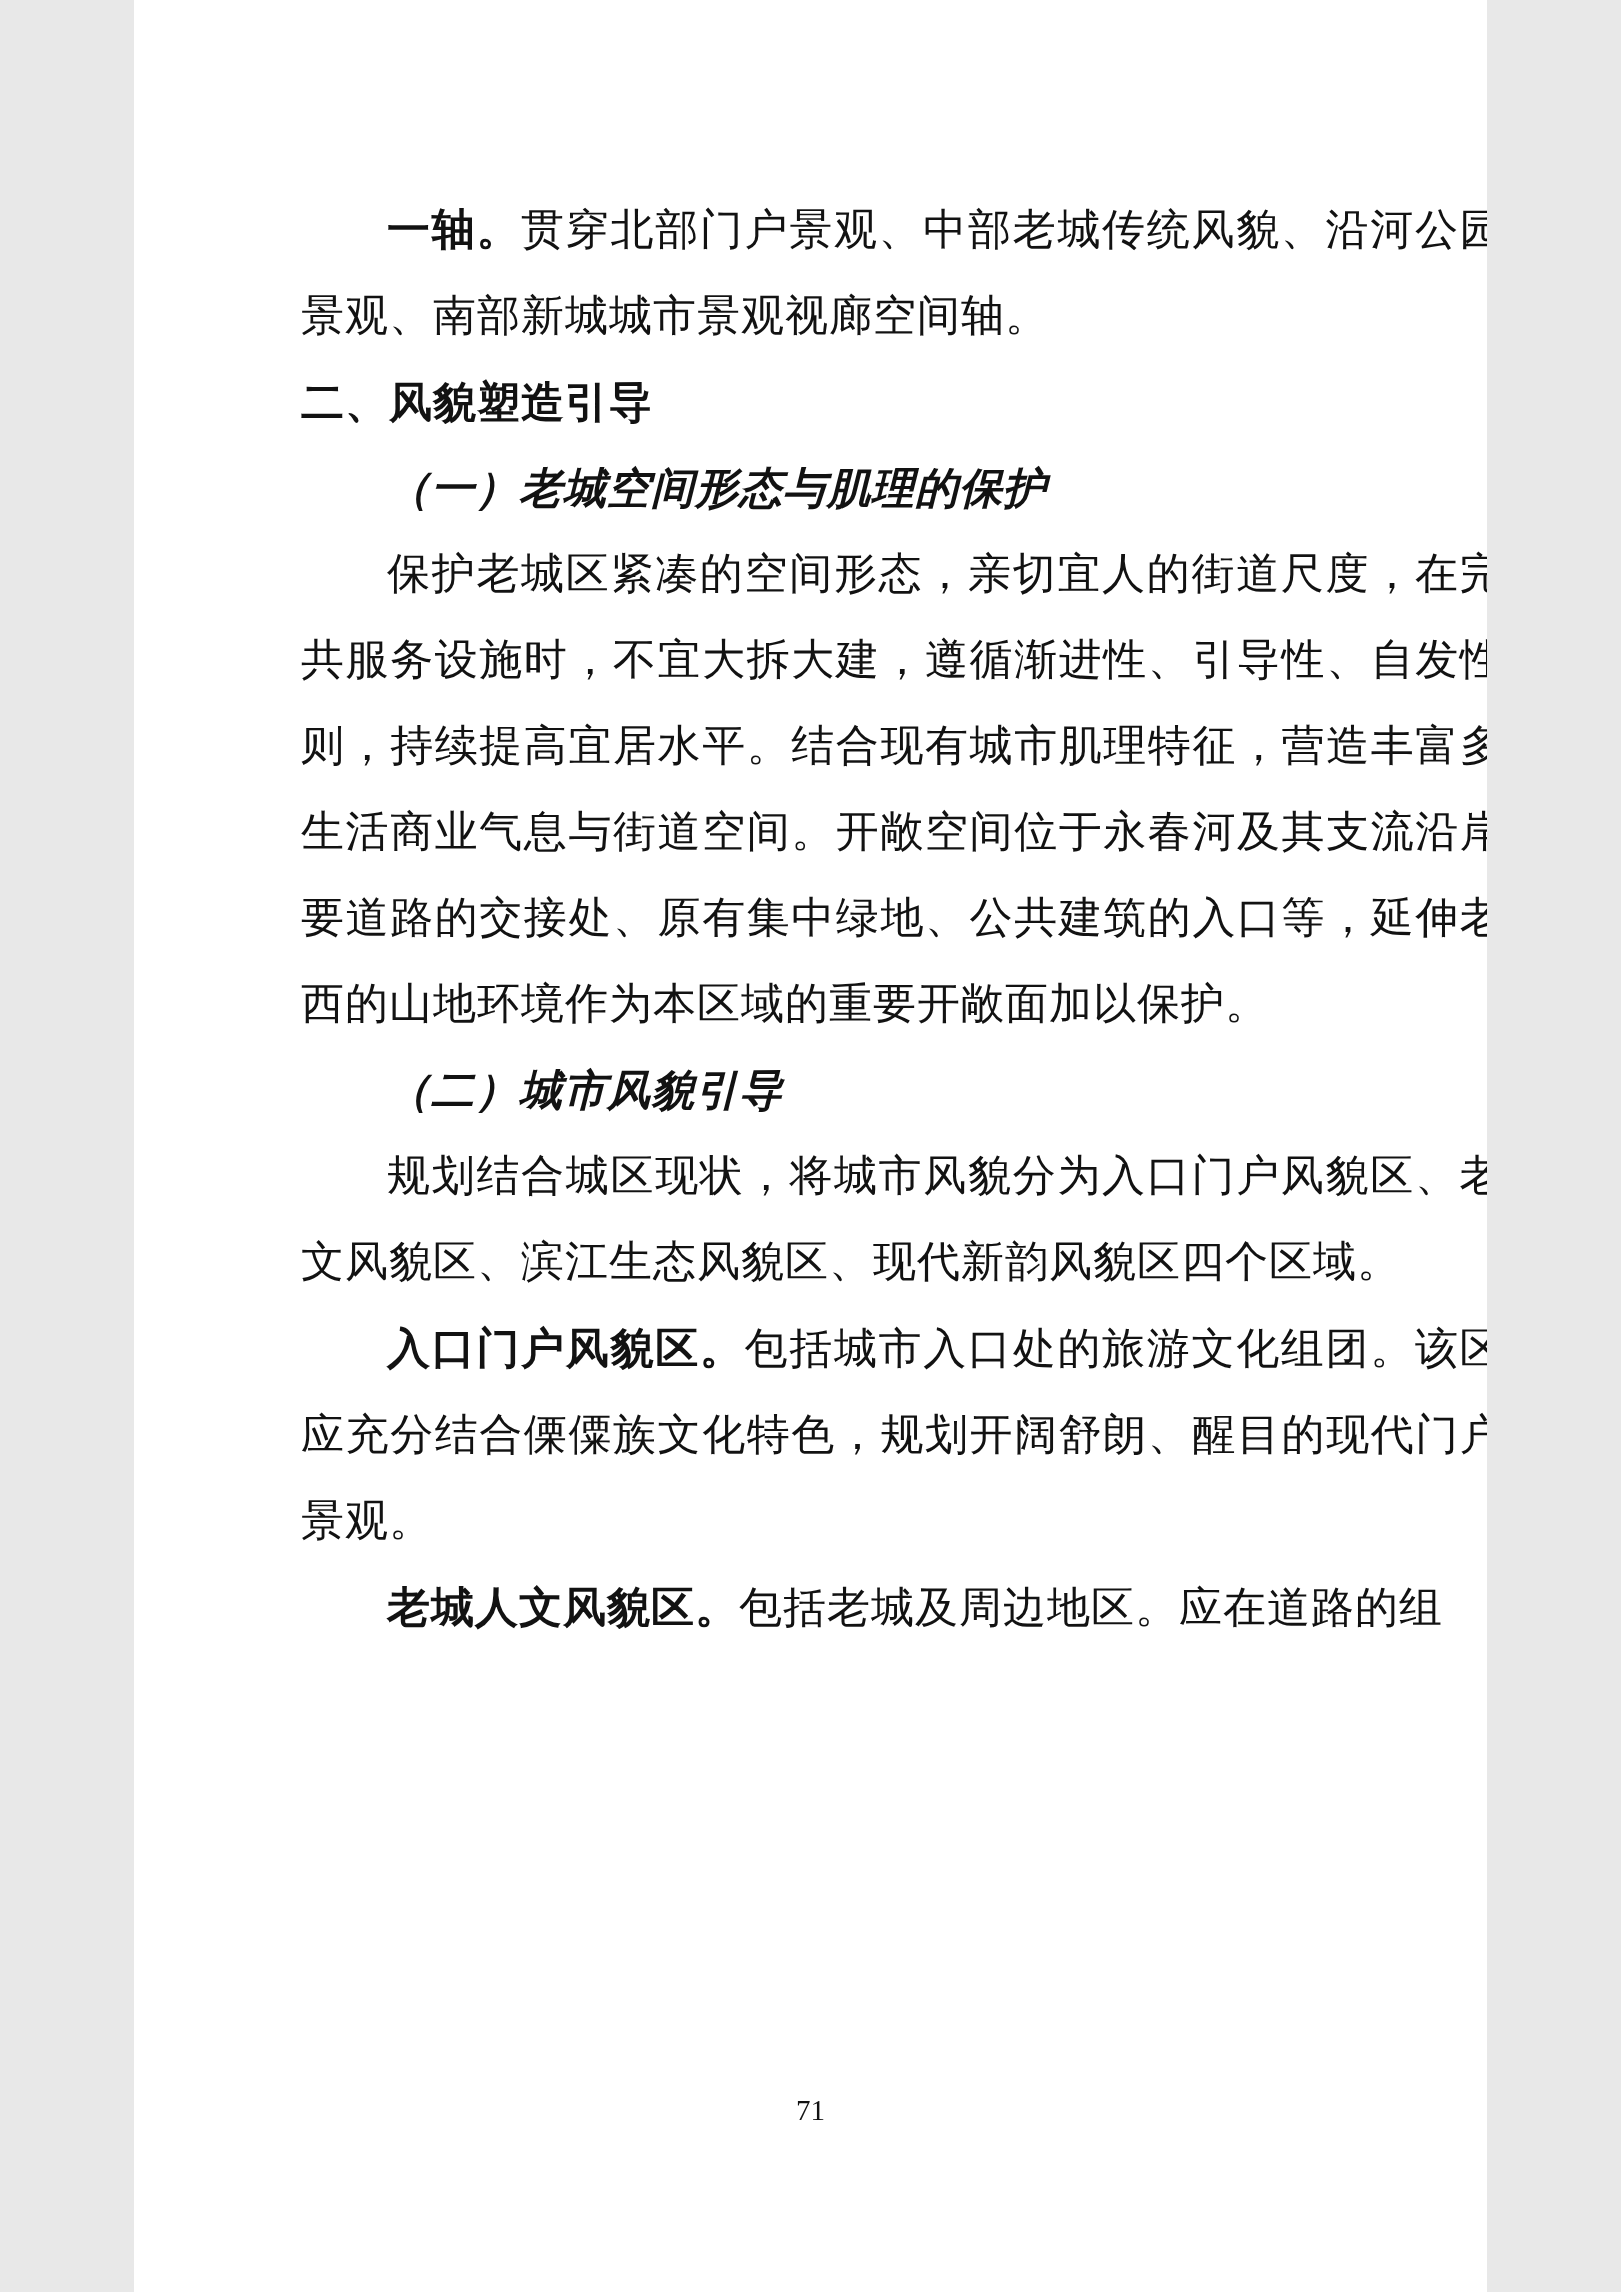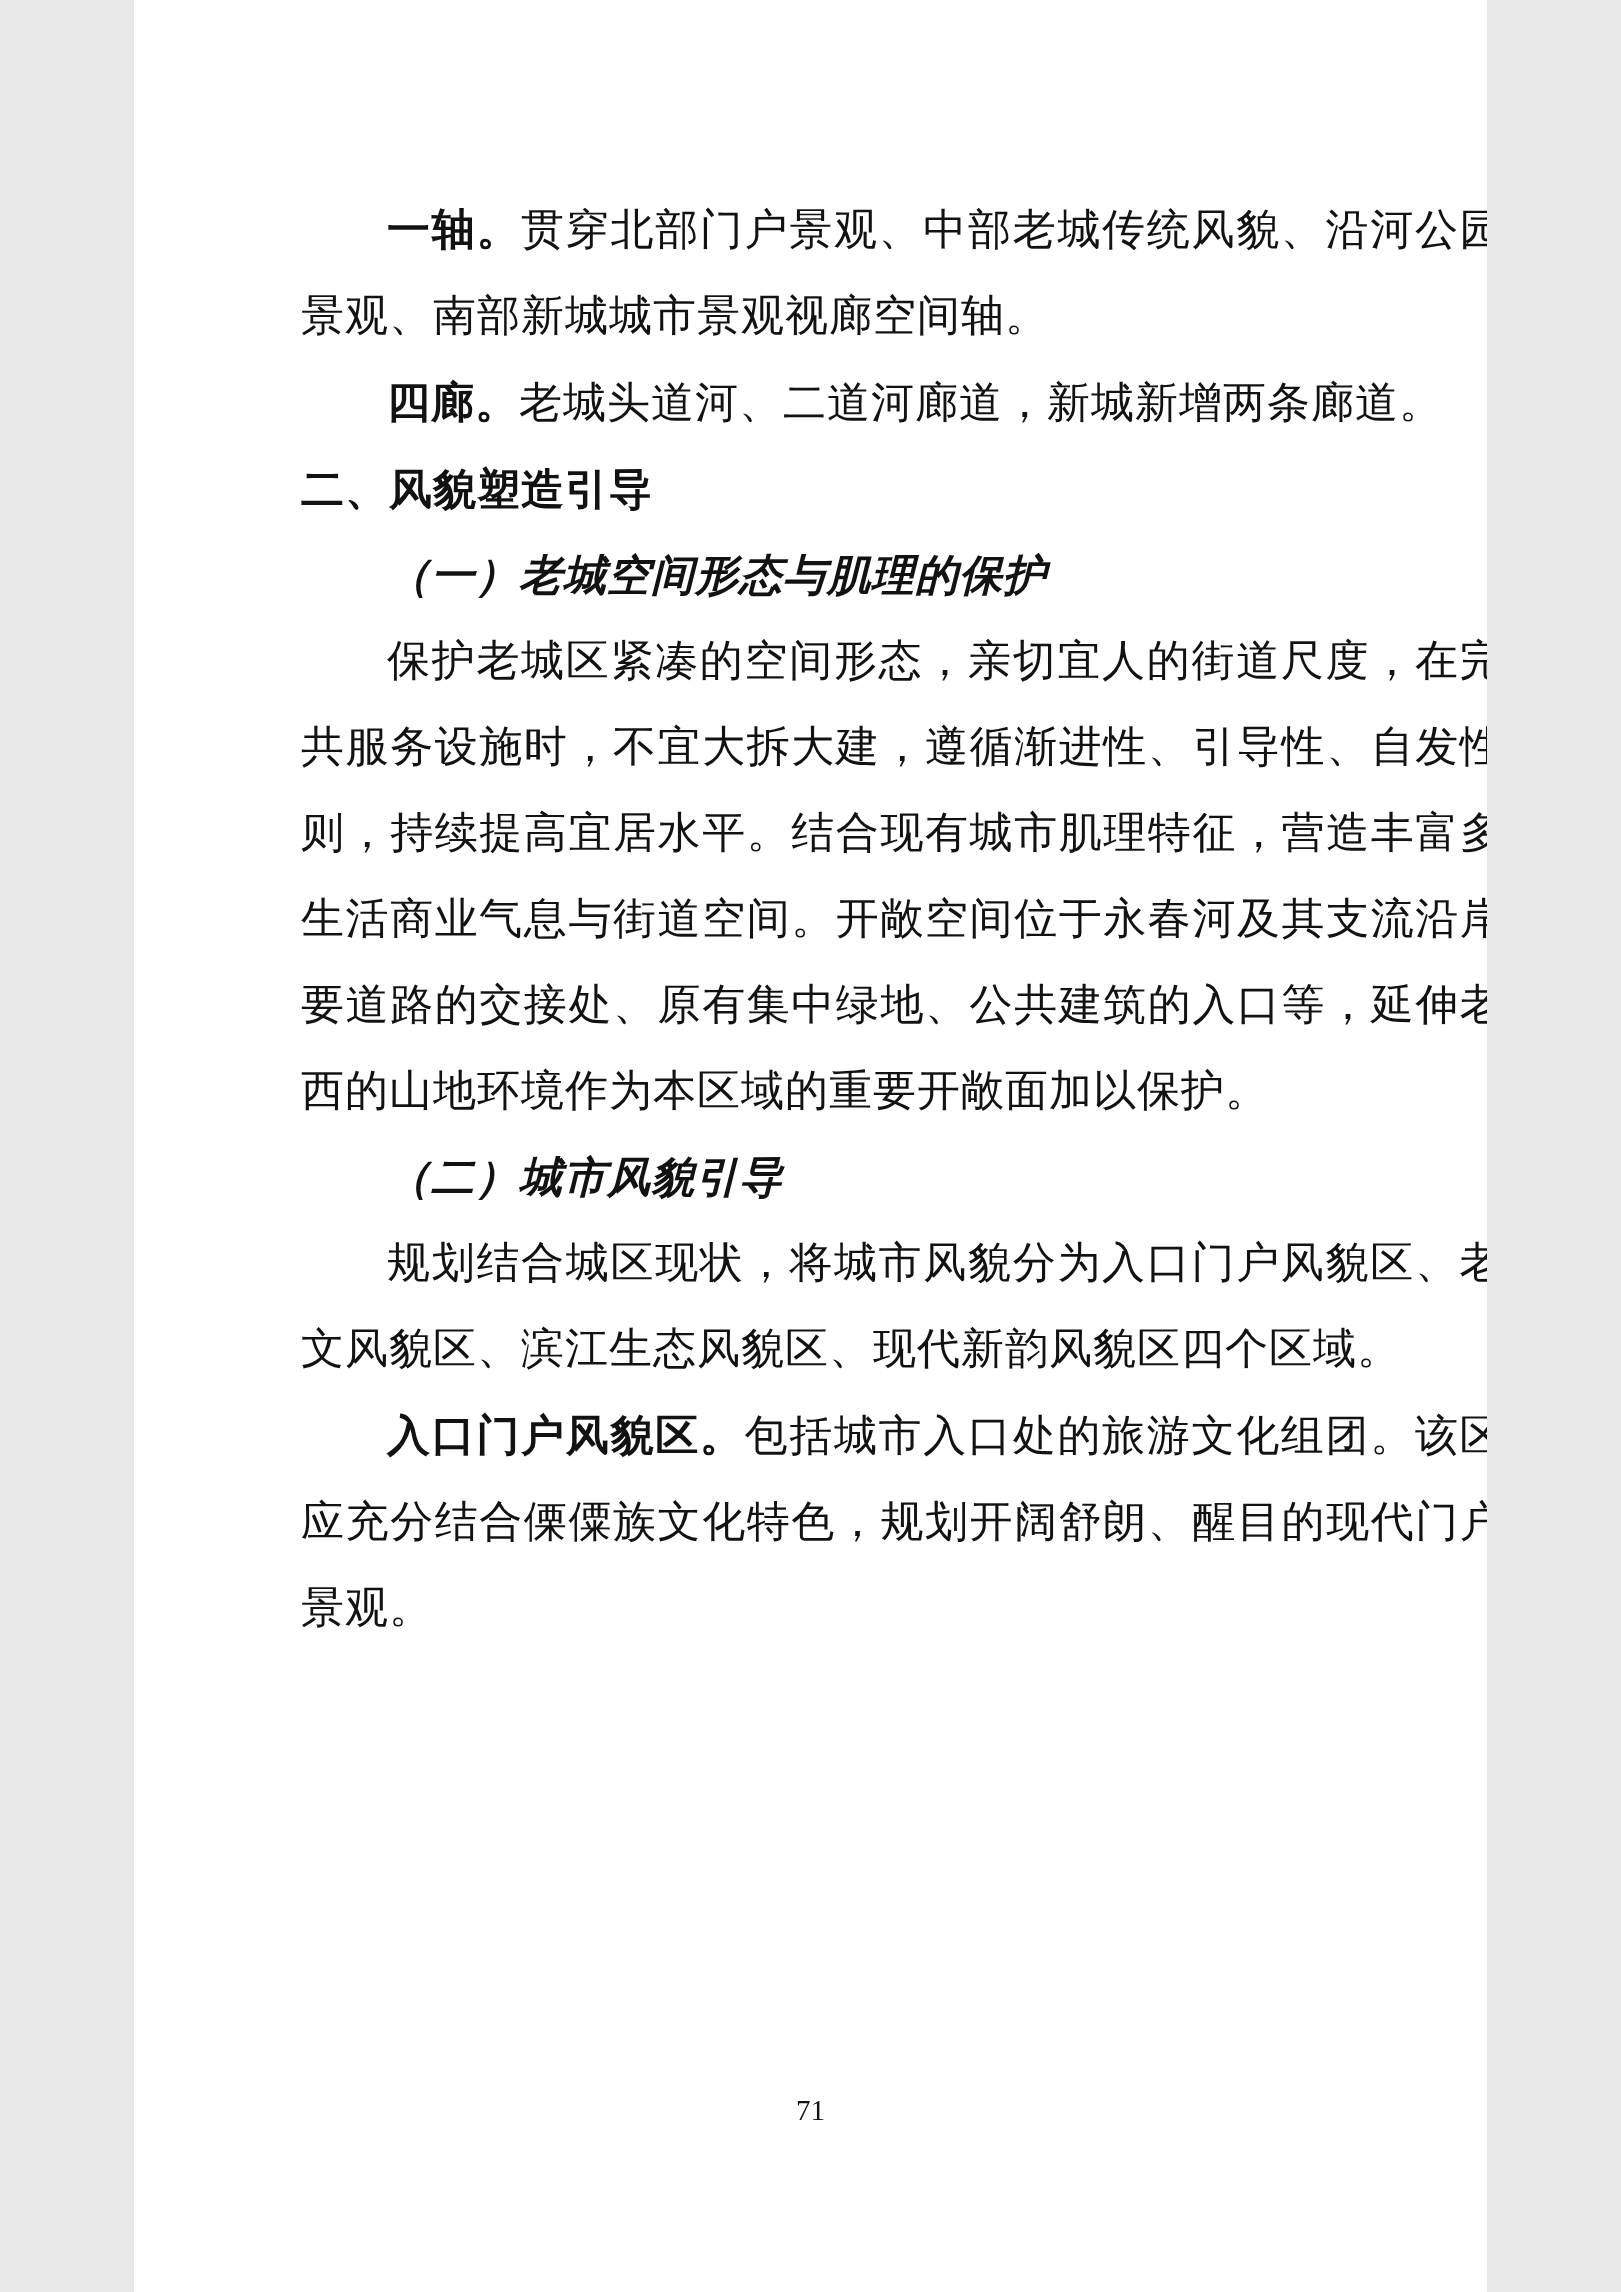--- a/index.html
+++ b/index.html
@@ -64,33 +64,33 @@
   }
 </style>
 </head>
 <body>
 
 <div class="page">
   <div class="content">
 
     <p class="para"><span class="lead">一轴。</span><span>贯穿北部门户景观、中部老城传统风貌、沿河公园生态景观、南部新城城市景观视廊空间轴。</span></p>
 
-    <p class="para"><span class="lead">四廊。</span><span>老城头道河、二道河廊道，新城新增两条廊道。</span></p>
 
 
     <h2 class="heading-1">二、风貌塑造引导</h2>
 
     <h3 class="heading-2">（一）老城空间形态与肌理的保护</h3>
 
     <p class="para">保护老城区紧凑的空间形态，亲切宜人的街道尺度，在完善公共服务设施时，不宜大拆大建，遵循渐进性、引导性、自发性的原则，持续提高宜居水平。结合现有城市肌理特征，营造丰富多样的生活商业气息与街道空间。开敞空间位于永春河及其支流沿岸、主要道路的交接处、原有集中绿地、公共建筑的入口等，延伸老城以西的山地环境作为本区域的重要开敞面加以保护。</p>
 
     <h3 class="heading-2">（二）城市风貌引导</h3>
 
     <p class="para">规划结合城区现状，将城市风貌分为入口门户风貌区、老城人文风貌区、滨江生态风貌区、现代新韵风貌区四个区域。</p>
 
     <p class="para"><span class="lead">入口门户风貌区。</span><span>包括城市入口处的旅游文化组团。该区建设应充分结合傈僳族文化特色，规划开阔舒朗、醒目的现代门户特色景观。</span></p>
 
+    <p class="para"><span class="lead">老城人文风貌区。</span><span>包括老城及周边地区。应在道路的组</span></p>
 
   </div>
 
   <div class="page-footer">71</div>
 </div>
 
 
 </body></html>

